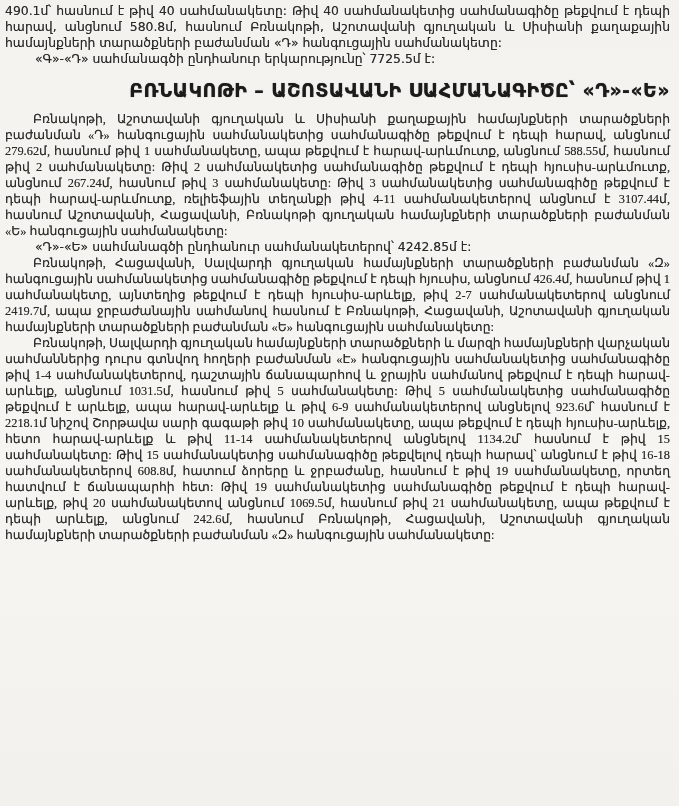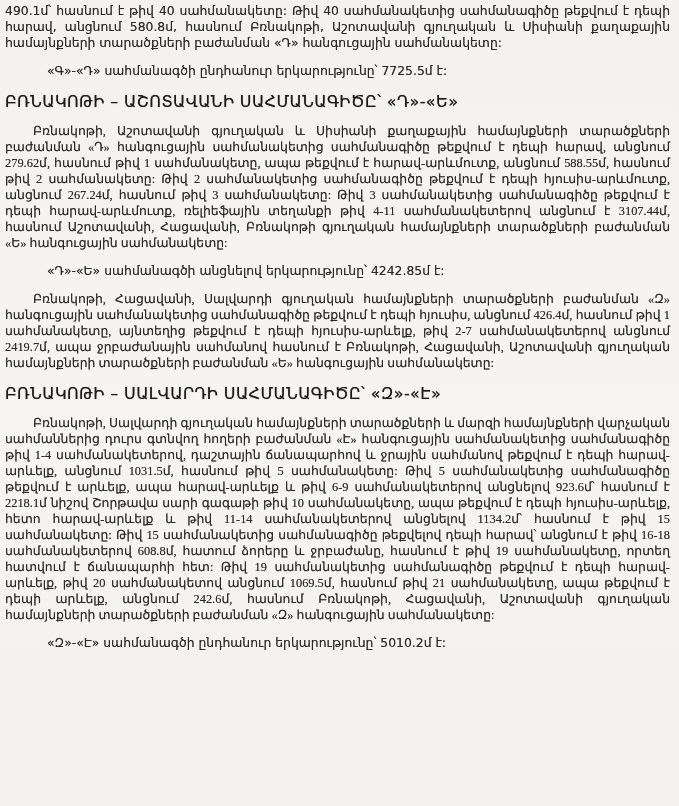--- a/index.html
+++ b/index.html
@@ -26,42 +26,40 @@
   }
   .para {
     margin: 0;
     text-align: justify;
   }
   .para.indent {
     text-indent: 28px;
     font-family: Liberation Serif, serif;
   }
   .summary {
-    margin: 12px;
+    margin: 0;
     padding-left: 30px;
     text-align: left;
   }
   .heading {
     margin: 15px 0 13px 0;
-    font-size: 16px;
-    font-weight: normal;
-    text-align: left;
+    font-size: 19px;
+    font-weight: bold;
+    text-align: right;
     letter-spacing: 0.4px;
     color: #1c1b1a;
     text-shadow: 0 0 0.7px rgba(25, 24, 22, 0.7);
   }
 </style>
 </head>
 <body>
 
 <main class="page">
   <div id="doc-blocks">
       <p class="para">490.1մ՝ հասնում է թիվ 40 սահմանակետը: Թիվ 40 սահմանակետից սահմանագիծը թեքվում է դեպի հարավ, անցնում 580.8մ, հասնում Բռնակոթի, Աշոտավանի գյուղական և Սիսիանի քաղաքային համայնքների տարածքների բաժանման «Դ» հանգուցային սահմանակետը:</p>
       <p class="summary">«Գ»-«Դ» սահմանագծի ընդհանուր երկարությունը՝ 7725.5մ է:</p>
       <h2 class="heading">ԲՌՆԱԿՈԹԻ – ԱՇՈՏԱՎԱՆԻ ՍԱՀՄԱՆԱԳԻԾԸ՝ «Դ»-«Ե»</h2>
       <p class="para indent">Բռնակոթի, Աշոտավանի գյուղական և Սիսիանի քաղաքային համայնքների տարածքների բաժանման «Դ» հանգուցային սահմանակետից սահմանագիծը թեքվում է դեպի հարավ, անցնում 279.62մ, հասնում թիվ 1 սահմանակետը, ապա թեքվում է հարավ-արևմուտք, անցնում 588.55մ, հասնում թիվ 2 սահմանակետը: Թիվ 2 սահմանակետից սահմանագիծը թեքվում է դեպի հյուսիս-արևմուտք, անցնում 267.24մ, հասնում թիվ 3 սահմանակետը: Թիվ 3 սահմանակետից սահմանագիծը թեքվում է դեպի հարավ-արևմուտք, ռելիեֆային տեղանքի թիվ 4-11 սահմանակետերով անցնում է 3107.44մ, հասնում Աշոտավանի, Հացավանի, Բռնակոթի գյուղական համայնքների տարածքների բաժանման «Ե» հանգուցային սահմանակետը:</p>
-      <p class="summary">«Դ»-«Ե» սահմանագծի անցնելով երկարությունը՝ 4242.85մ է:</p>
+      <p class="summary">«Դ»-«Ե» սահմանագծի ընդհանուր սահմանակետերով՝ 4242.85մ է:</p>
       <p class="para indent">Բռնակոթի, Հացավանի, Սալվարդի գյուղական համայնքների տարածքների բաժանման «Զ» հանգուցային սահմանակետից սահմանագիծը թեքվում է դեպի հյուսիս, անցնում 426.4մ, հասնում թիվ 1 սահմանակետը, այնտեղից թեքվում է դեպի հյուսիս-արևելք, թիվ 2-7 սահմանակետերով անցնում 2419.7մ, ապա ջրբաժանային սահմանով հասնում է Բռնակոթի, Հացավանի, Աշոտավանի գյուղական համայնքների տարածքների բաժանման «Ե» հանգուցային սահմանակետը:</p>
-      <h2 class="heading">ԲՌՆԱԿՈԹԻ – ՍԱԼՎԱՐԴԻ ՍԱՀՄԱՆԱԳԻԾԸ՝ «Զ»-«Է»</h2>
       <p class="para indent">Բռնակոթի, Սալվարդի գյուղական համայնքների տարածքների և մարզի համայնքների վարչական սահմաններից դուրս գտնվող հողերի բաժանման «Է» հանգուցային սահմանակետից սահմանագիծը թիվ 1-4 սահմանակետերով, դաշտային ճանապարհով և ջրային սահմանով թեքվում է դեպի հարավ-արևելք, անցնում 1031.5մ, հասնում թիվ 5 սահմանակետը: Թիվ 5 սահմանակետից սահմանագիծը թեքվում է արևելք, ապա հարավ-արևելք և թիվ 6-9 սահմանակետերով անցնելով 923.6մ՝ հասնում է 2218.1մ նիշով Շորթավա սարի գագաթի թիվ 10 սահմանակետը, ապա թեքվում է դեպի հյուսիս-արևելք, հետո հարավ-արևելք և թիվ 11-14 սահմանակետերով անցնելով 1134.2մ՝ հասնում է թիվ 15 սահմանակետը: Թիվ 15 սահմանակետից սահմանագիծը թեքվելով դեպի հարավ՝ անցնում է թիվ 16-18 սահմանակետերով 608.8մ, հատում ձորերը և ջրբաժանը, հասնում է թիվ 19 սահմանակետը, որտեղ հատվում է ճանապարհի հետ: Թիվ 19 սահմանակետից սահմանագիծը թեքվում է դեպի հարավ-արևելք, թիվ 20 սահմանակետով անցնում 1069.5մ, հասնում թիվ 21 սահմանակետը, ապա թեքվում է դեպի արևելք, անցնում 242.6մ, հասնում Բռնակոթի, Հացավանի, Աշոտավանի գյուղական համայնքների տարածքների բաժանման «Զ» հանգուցային սահմանակետը:</p>
-      <p class="summary">«Զ»-«Է» սահմանագծի ընդհանուր երկարությունը՝ 5010.2մ է:</p>
     </div>
 </main>
 
 </body></html>

